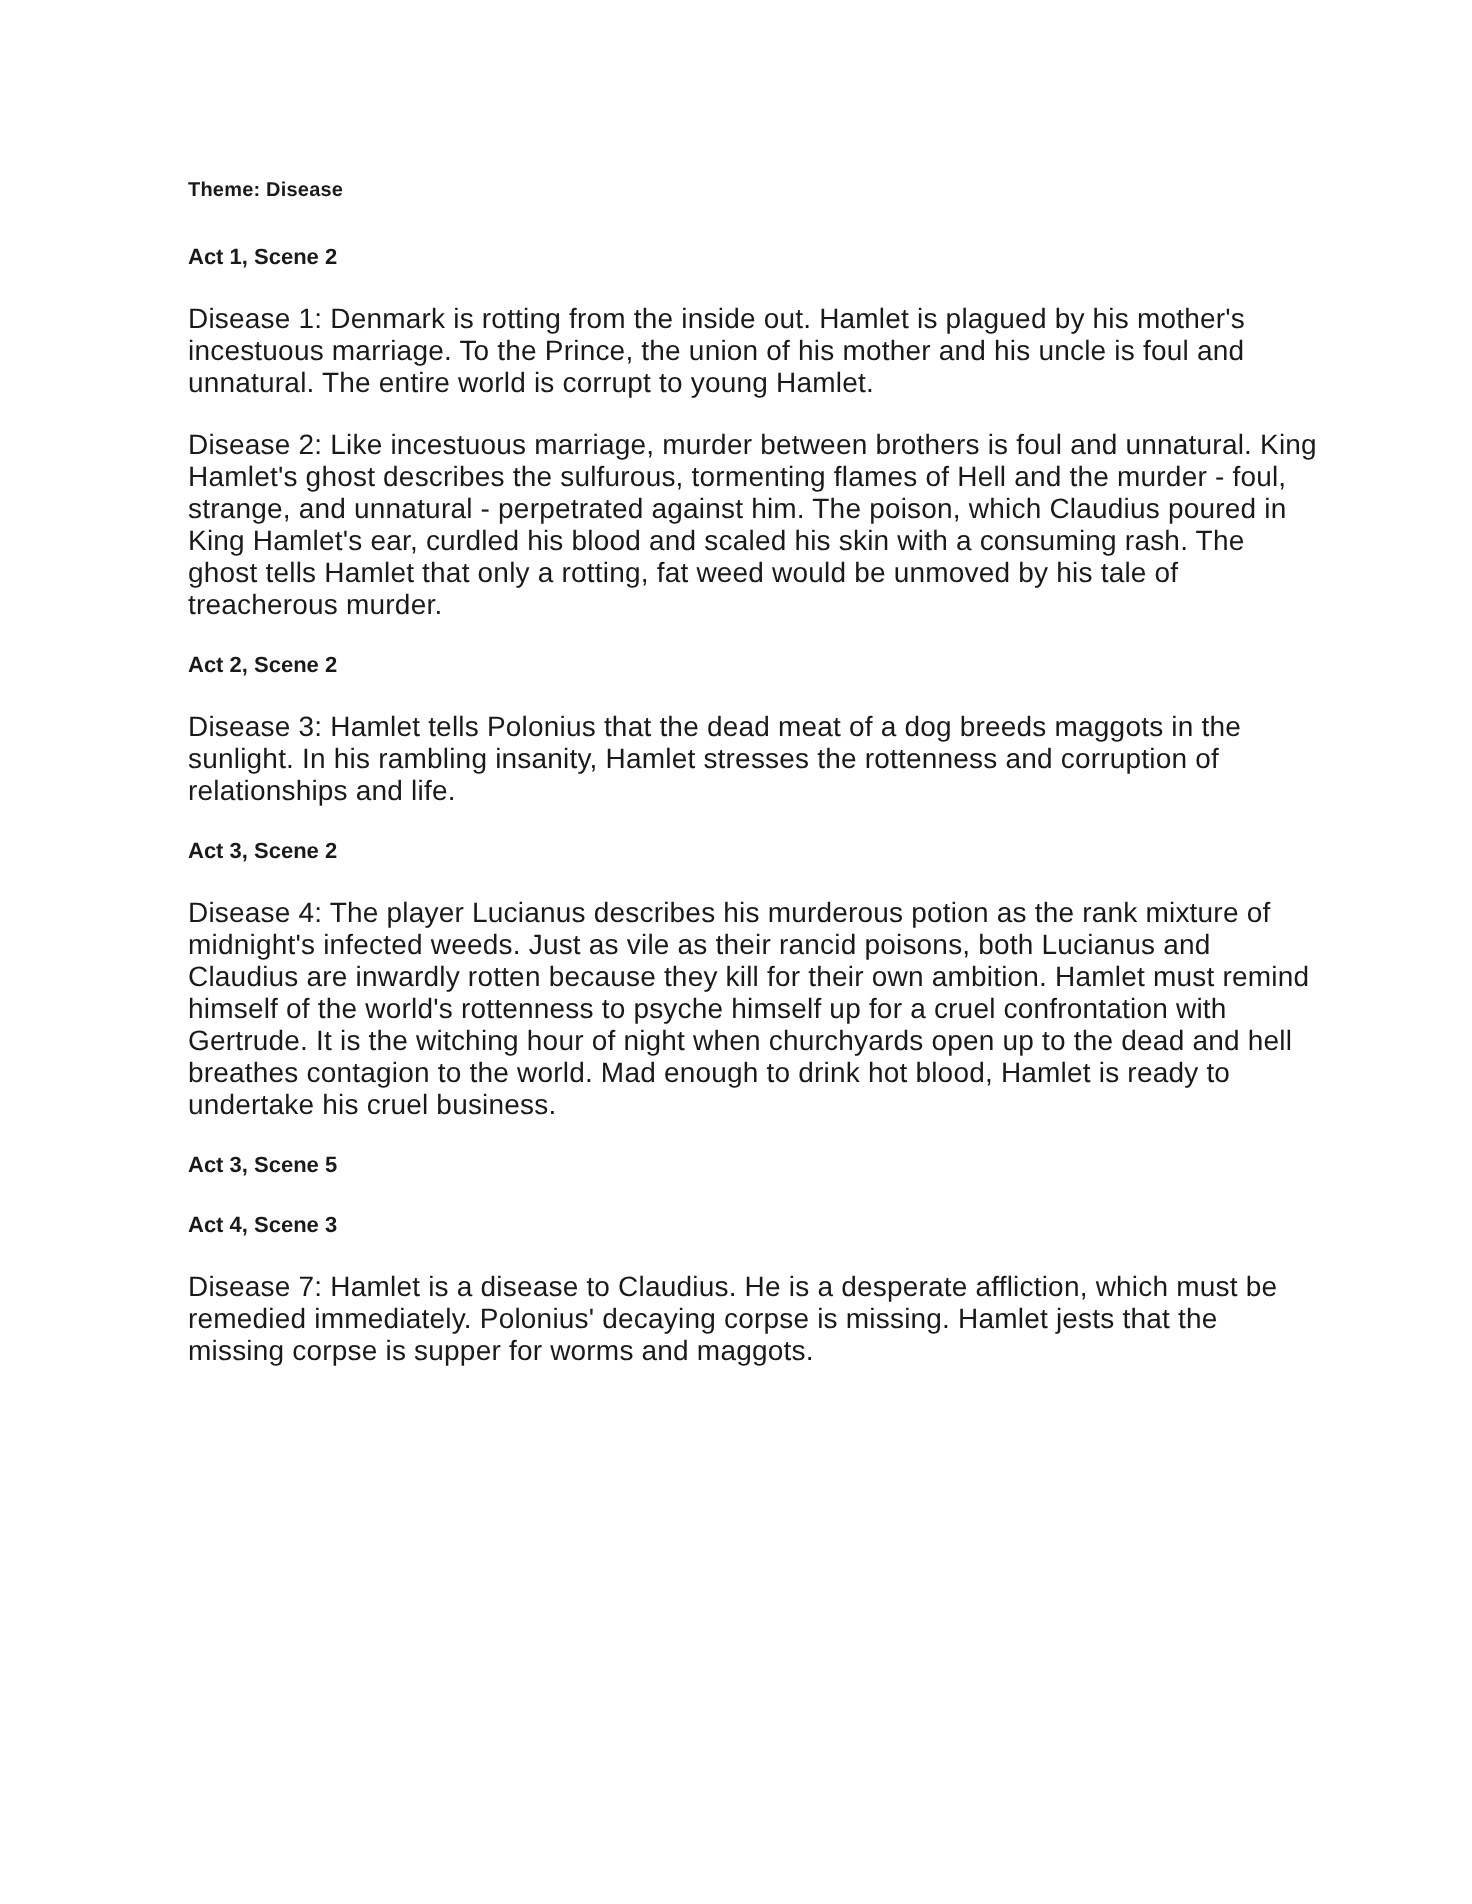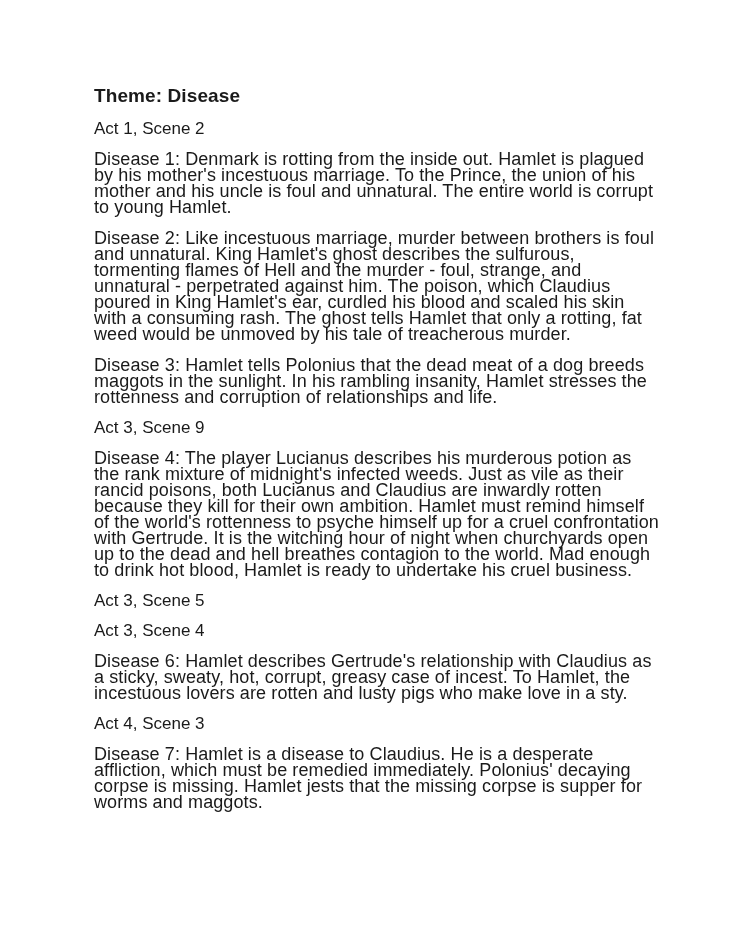--- a/index.html
+++ b/index.html
@@ -17,34 +17,34 @@
     height: 952px;
     background: #ffffff;
   }
   .content {
     position: absolute;
     left: 94px;
     top: 87px;
     width: 566px;
   }
   .doc-title {
-    font-size: 19px;
+    font-size: 10px;
     font-weight: bold;
     line-height: 17px;
     margin-bottom: 17px;
     letter-spacing: 0.1px;
   }
   .section-heading {
-    font-size: 17px;
-    font-weight: normal;
+    font-size: 11px;
+    font-weight: bold;
     line-height: 16px;
     margin-bottom: 14px;
   }
   .section-body {
-    font-size: 18px;
+    font-size: 14px;
     font-weight: normal;
     line-height: 16px;
     margin-bottom: 15px;
     letter-spacing: 0.1px;
   }
 </style>
 </head>
 <body>
 
 <div class="page">
@@ -55,36 +55,33 @@
     <div class="section">
       <div class="section-heading">Act 1, Scene 2</div>
       <div class="section-body">Disease 1: Denmark is rotting from the inside out. Hamlet is plagued by his mother's incestuous marriage. To the Prince, the union of his mother and his uncle is foul and unnatural. The entire world is corrupt to young Hamlet.</div>
     </div>
 
     <div class="section">
       <div class="section-body">Disease 2: Like incestuous marriage, murder between brothers is foul and unnatural. King Hamlet's ghost describes the sulfurous, tormenting flames of Hell and the murder - foul, strange, and unnatural - perpetrated against him. The poison, which Claudius poured in King Hamlet's ear, curdled his blood and scaled his skin with a consuming rash. The ghost tells Hamlet that only a rotting, fat weed would be unmoved by his tale of treacherous murder.</div>
     </div>
 
     <div class="section">
+      <div class="section-heading">Act 2, Scene 2</div>
       <div class="section-body">Disease 3: Hamlet tells Polonius that the dead meat of a dog breeds maggots in the sunlight. In his rambling insanity, Hamlet stresses the rottenness and corruption of relationships and life.</div>
     </div>
 
     <div class="section">
-      <div class="section-heading">Act 3, Scene 9</div>
+      <div class="section-heading">Act 3, Scene 2</div>
       <div class="section-body">Disease 4: The player Lucianus describes his murderous potion as the rank mixture of midnight's infected weeds. Just as vile as their rancid poisons, both Lucianus and Claudius are inwardly rotten because they kill for their own ambition. Hamlet must remind himself of the world's rottenness to psyche himself up for a cruel confrontation with Gertrude. It is the witching hour of night when churchyards open up to the dead and hell breathes contagion to the world. Mad enough to drink hot blood, Hamlet is ready to undertake his cruel business.</div>
     </div>
 
     <div class="section">
       <div class="section-heading">Act 3, Scene 5</div>
     </div>
 
-    <div class="section">
-      <div class="section-heading">Act 3, Scene 4</div>
-      <div class="section-body">Disease 6: Hamlet describes Gertrude's relationship with Claudius as a sticky, sweaty, hot, corrupt, greasy case of incest. To Hamlet, the incestuous lovers are rotten and lusty pigs who make love in a sty.</div>
-    </div>
 
     <div class="section">
       <div class="section-heading">Act 4, Scene 3</div>
       <div class="section-body">Disease 7: Hamlet is a disease to Claudius. He is a desperate affliction, which must be remedied immediately. Polonius' decaying corpse is missing. Hamlet jests that the missing corpse is supper for worms and maggots.</div>
     </div>
 
   </div>
 </div>
 
 </body></html>

